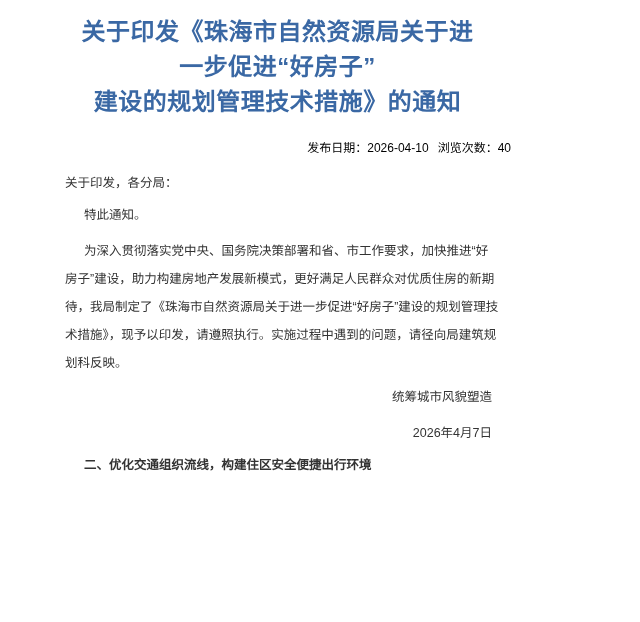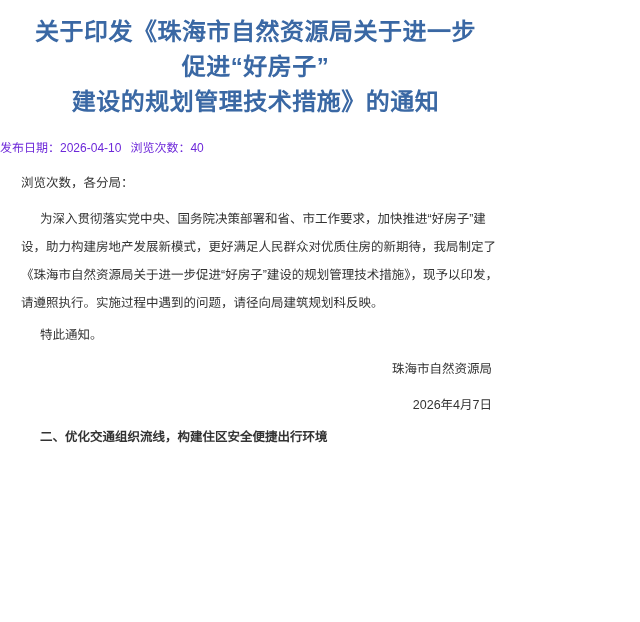--- a/index.html
+++ b/index.html
@@ -7,37 +7,38 @@
     padding: 0;
     background: #ffffff;
     font-family: "Liberation Sans", "DejaVu Sans", sans-serif;
   }
   .page {
     width: 511px;
     height: 622px;
     overflow: hidden;
     background: #ffffff;
     box-sizing: border-box;
+    padding-left: 44px;
   }
   
   .page-title {
     margin: 14px 26px 0 26px;
     text-align: center;
     color: #3a68a4;
     font-size: 24px;
     line-height: 35px;
     font-weight: 700;
     letter-spacing: 0.5px;
   }
   .page-title .t-line { display: block; }
   
   .meta {
     margin-top: 21px;
-    text-align: left;
-    color: #6d28d9;
+    text-align: right;
+    color: #000000;
     font-size: 12px;
     line-height: 16px;
   }
   .meta .views-label { margin-left: 9px; }
   
   .content {
     margin: 13px 12px 0 21px;
     color: #333333;
     font-size: 12.5px;
     line-height: 28px;
@@ -70,21 +71,21 @@
   <h1 class="page-title">
     <span class="t-line">关于印发《珠海市自然资源局关于进一步促进“好房子”</span>
     <span class="t-line">建设的规划管理技术措施》的通知</span>
   </h1>
 
   <div class="meta">
     <span>发布日期：</span><span>2026-04-10</span><span class="views-label">浏览次数：</span><span>40</span>
   </div>
 
   <div class="content">
-    <p class="salutation">浏览次数，各分局：</p>
+    <p class="salutation">关于印发，各分局：</p>
+    <p class="para mt4">特此通知。</p>
     <p class="para mt8">为深入贯彻落实党中央、国务院决策部署和省、市工作要求，加快推进“好房子”建设，助力构建房地产发展新模式，更好满足人民群众对优质住房的新期待，我局制定了《珠海市自然资源局关于进一步促进“好房子”建设的规划管理技术措施》，现予以印发，请遵照执行。实施过程中遇到的问题，请径向局建筑规划科反映。</p>
-    <p class="para mt4">特此通知。</p>
-    <p class="align-right mt6">珠海市自然资源局</p>
+    <p class="align-right mt6">统筹城市风貌塑造</p>
     <p class="align-right mt8">2026年4月7日</p>
     <p class="section-heading mt4">二、优化交通组织流线，构建住区安全便捷出行环境</p>
   </div>
 
 </div>
 
 </body></html>

